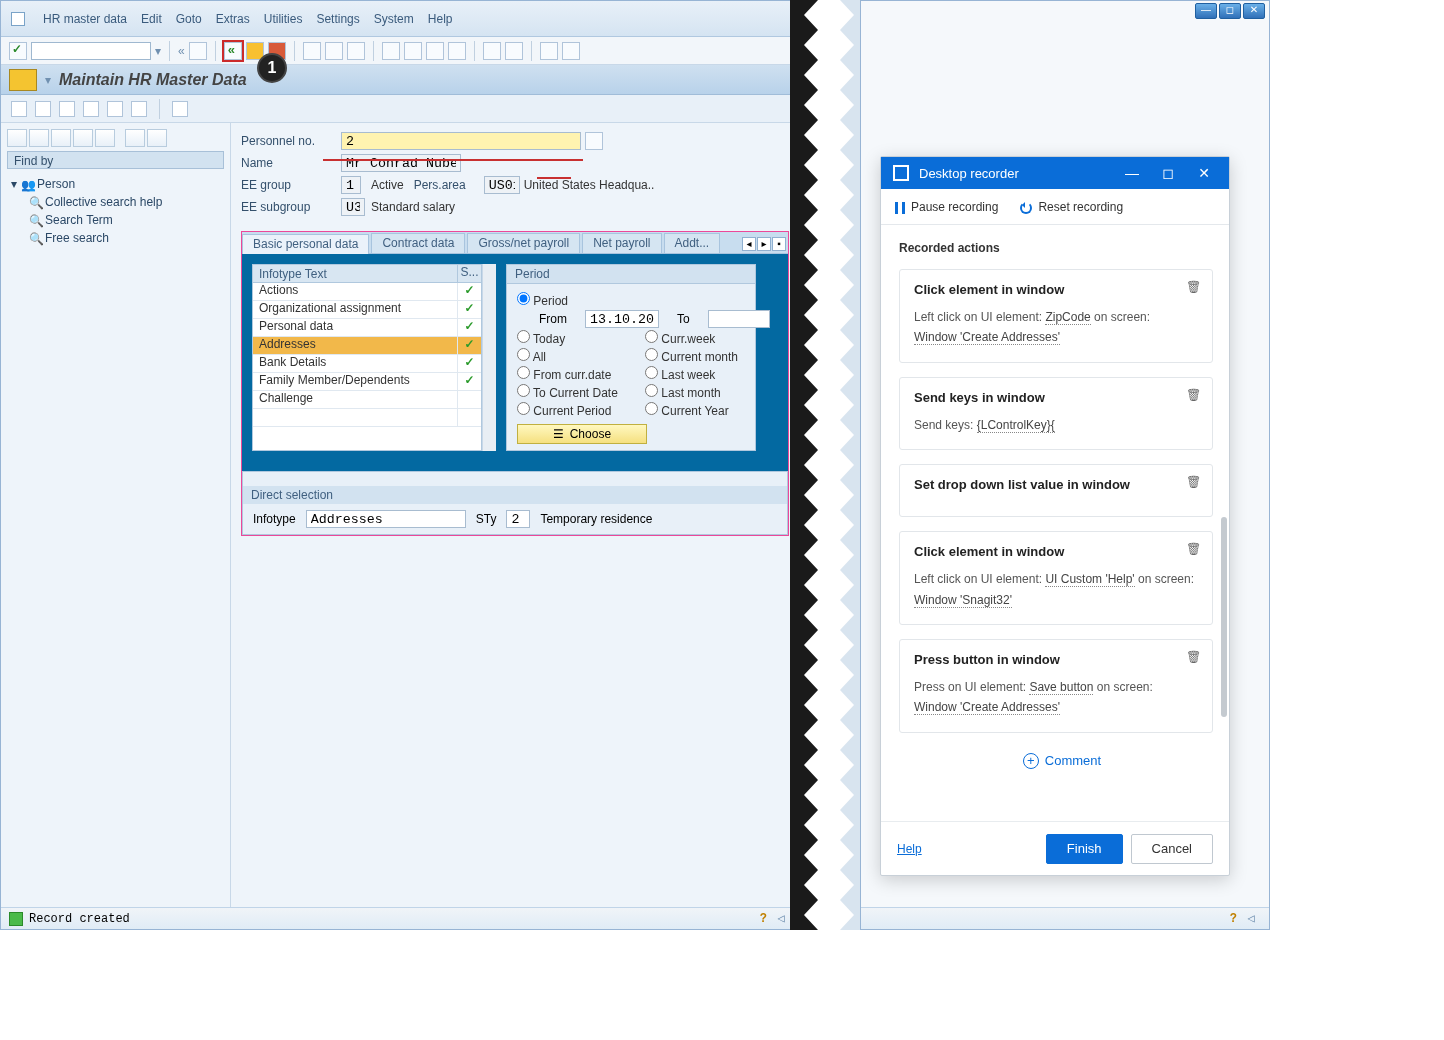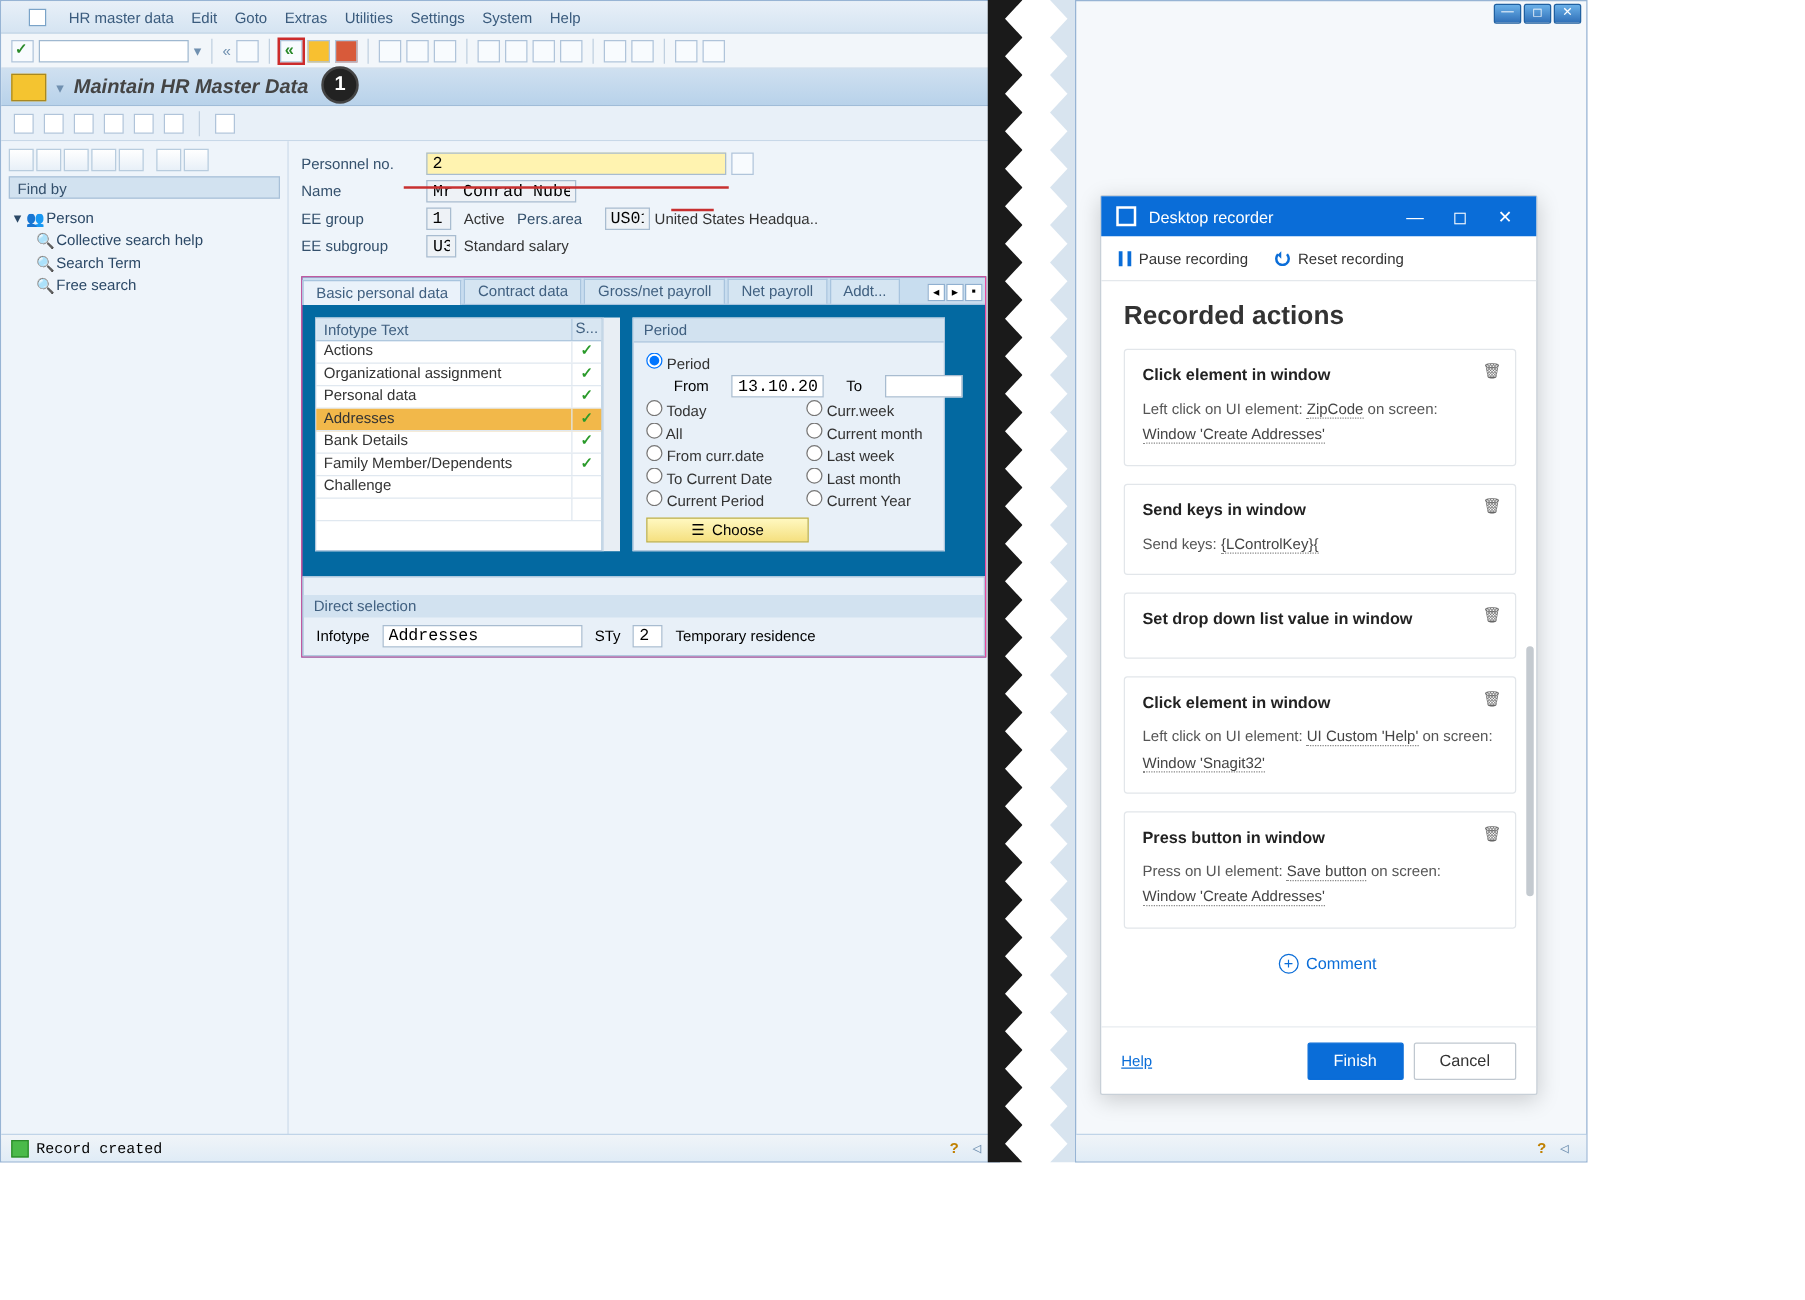--- a/index.html
+++ b/index.html
@@ -1,20 +1,20 @@
 <!DOCTYPE html>
 <html><head>
 <meta charset="utf-8">
 <style>
   * { box-sizing: border-box; margin: 0; padding: 0; }
   html, body { width: 1444px; height: 1040px; font-family: Arial, sans-serif; font-size: 12px; background: #fff; overflow: hidden; }
 
   
   .sap-window { position: absolute; left: 0; top: 0; width: 800px; height: 930px; background: #f5f8fb; border: 1px solid #97b4d4; }
-  .menubar { height: 26px; background: linear-gradient(#e8f0f8,#d5e4f2); border-bottom: 1px solid #b0c8e0; display:flex; align-items:center; padding: 0 22px; gap:14px;text-align:right;}
+  .menubar { height: 36px; background: linear-gradient(#e8f0f8,#d5e4f2); border-bottom: 1px solid #b0c8e0; display:flex; align-items:center; padding: 0 10px; gap:14px;text-align:right;}
   .menubar .micon { width:14px; height:14px; border:1px solid #7aa3c8; background:#fff; margin-right:4px; display:inline-block;}
   .menubar span { color:#3a5b7d; cursor:default; }
 
   .toolbar1 { height: 28px; background:#f2f6fa; border-bottom:1px solid #c8d8e8; display:flex; align-items:center; padding:0 8px; gap:4px;}
   .okcode { width:120px; height:18px; border:1px solid #9fb8d0; background:#fff;}
   .tbtn { width:18px; height:18px; border:1px solid #b0c4da; background:#f8fbfe; display:inline-block; position:relative;}
   .tbtn.green::after{content:"✓"; color:#2a8a2a; font-weight:bold; position:absolute; left:2px; top:-1px;}
   .tbtn.red-outline { outline:2px solid #cc2b2b; }
   .tbtn.back::after{content:"«"; color:#2a8a2a; font-weight:bold; position:absolute; left:3px; top:-1px; font-size:13px;}
   .tbtn.yellow{ background:#f8c030;}
@@ -98,26 +98,26 @@
   .right-titlebar { position:absolute; right:4px; top:2px; display:flex; gap:2px;}
   .right-titlebar .wbtn { width:22px; height:16px; background:linear-gradient(#6ab0e8,#3070b8); border:1px solid #2060a0; border-radius:2px; color:#fff; font-size:10px; text-align:center;}
 
   
   .recorder { position:absolute; left:880px; top:156px; width:350px; height:720px; background:#fff; border:1px solid #c8d0d8; border-radius:2px; box-shadow:0 4px 18px rgba(0,0,0,0.18); display:flex; flex-direction:column;}
   .rec-title { height:32px; background:#0a6dd8; color:#fff; display:flex; align-items:center; padding:0 12px; gap:10px;}
   .rec-title .ricon { width:16px; height:16px; border:2px solid #fff; position:relative;}
   .rec-title .rtext { flex:1; font-size:13px;}
   .rec-title .wctl { width:26px; text-align:center; cursor:default; font-size:14px;}
   .rec-controls { height:36px; border-bottom:1px solid #e4e8ec; display:flex; align-items:center; padding:0 14px; gap:22px;}
-  .rec-controls .rc { display:flex; align-items:center; gap:6px; color:#333; cursor:default;}
+  .rec-controls .rc { display:flex; align-items:flex-end; gap:6px; color:#333; cursor:default;}
   .rec-controls .pause-icon { width:10px; height:12px; border-left:3px solid #0a6dd8; border-right:3px solid #0a6dd8;}
   .rec-controls .reset-icon { width:12px; height:12px; border:2px solid #0a6dd8; border-radius:50%; border-top-color:transparent; position:relative;}
   .rec-controls .reset-icon::after{content:""; position:absolute; left:-3px; top:-2px; border:3px solid transparent; border-right-color:#0a6dd8;}
   .rec-body { flex:1; overflow-y:auto; padding:10px 4px 10px 18px;}
-  .rec-body h3 { font-size:21px; font-weight:600; color:#333; margin:6px 0 14px 0;}
+  .rec-body h3 { font-size:12px; font-weight:600; color:#333; margin:6px 0 14px 0;}
   .action-card { border:1px solid #e2e6ea; border-radius:3px; padding:12px 14px 14px 14px; margin:0 12px 14px 0; position:relative;}
   .action-card .atitle { font-size:13px; font-weight:600; color:#222; margin-bottom:10px;}
   .action-card .adesc { font-size:12px; color:#555; line-height:1.7;}
   .action-card .adesc .u { color:#444; border-bottom:1px dotted #888;}
   .action-card .trash { position:absolute; right:10px; top:10px; width:16px; height:16px; color:#666;}
   .scroll-thumb { position:absolute; right:2px; top:360px; width:6px; height:200px; background:#c4cad0; border-radius:3px;}
   .add-comment { text-align:center; color:#0a6dd8; padding:6px 0 14px 0; font-size:13px;}
   .add-comment .plus { display:inline-block; width:16px; height:16px; border:1.5px solid #0a6dd8; border-radius:50%; line-height:13px; margin-right:6px;}
   .rec-footer { height:54px; border-top:1px solid #e8ecef; display:flex; align-items:center; padding:0 16px;}
   .rec-footer .help { color:#0a6dd8; text-decoration:underline;}

